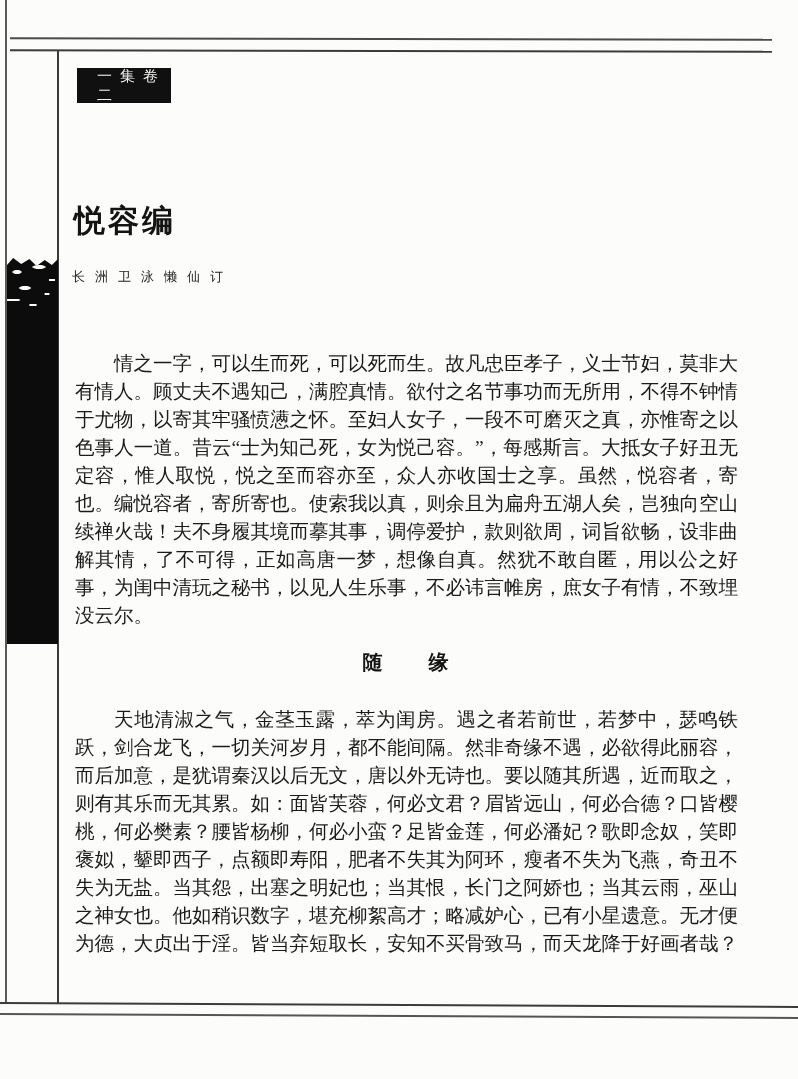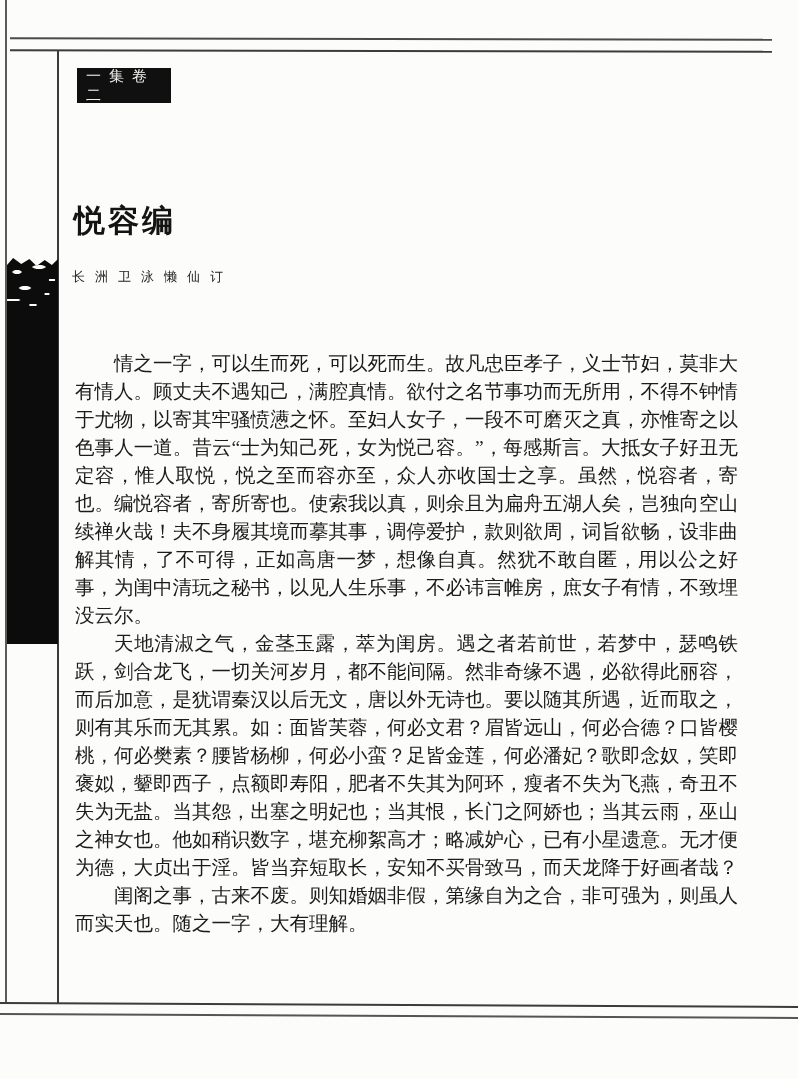--- a/index.html
+++ b/index.html
@@ -38,21 +38,21 @@
     clip-path: polygon(0 7px, 12% 0, 28% 6px, 44% 1px, 58% 8px, 74% 2px, 88% 7px, 100% 1px, 100% 100%, 0 100%);
   }
 
   
   .volume-label {
     position:absolute; left:77px; top:68px;
     width:94px; height:35px;
     background:#101010; color:#f1f1ee;
     font-size:15px; letter-spacing:8px;
     display:flex; align-items:center; justify-content:center;
-    padding-left:9px; box-sizing:border-box;
+    padding-left:20px; box-sizing:border-box;
     font-family:"Liberation Serif","DejaVu Serif",serif;
   }
 
   .title {
     position:absolute; left:74px; top:200px; margin:0;
     font-size:31px; font-weight:700; letter-spacing:3px;
     color:#141414;
   }
 
   .editor {
@@ -86,20 +86,20 @@
   <div class="ink-band"></div>
 
   <div class="volume-label">一集卷二</div>
 
   <h1 class="title">悦容编</h1>
 
   <div class="editor">长洲卫泳懒仙订</div>
 
   <div class="body-text">
     <p class="para">情之一字，可以生而死，可以死而生。故凡忠臣孝子，义士节妇，莫非大有情人。顾丈夫不遇知己，满腔真情。欲付之名节事功而无所用，不得不钟情于尤物，以寄其牢骚愤懑之怀。至妇人女子，一段不可磨灭之真，亦惟寄之以色事人一道。昔云“士为知己死，女为悦己容。”，每感斯言。大抵女子好丑无定容，惟人取悦，悦之至而容亦至，众人亦收国士之享。虽然，悦容者，寄也。编悦容者，寄所寄也。使索我以真，则余且为扁舟五湖人矣，岂独向空山续禅火哉！夫不身履其境而摹其事，调停爱护，款则欲周，词旨欲畅，设非曲解其情，了不可得，正如高唐一梦，想像自真。然犹不敢自匿，用以公之好事，为闺中清玩之秘书，以见人生乐事，不必讳言帷房，庶女子有情，不致埋没云尔。</p>
+    <h2 class="section-heading">随　　缘</h2>
     <p class="para">天地清淑之气，金茎玉露，萃为闺房。遇之者若前世，若梦中，瑟鸣铁跃，剑合龙飞，一切关河岁月，都不能间隔。然非奇缘不遇，必欲得此丽容，而后加意，是犹谓秦汉以后无文，唐以外无诗也。要以随其所遇，近而取之，则有其乐而无其累。如：面皆芙蓉，何必文君？眉皆远山，何必合德？口皆樱桃，何必樊素？腰皆杨柳，何必小蛮？足皆金莲，何必潘妃？歌即念奴，笑即褒姒，颦即西子，点额即寿阳，肥者不失其为阿环，瘦者不失为飞燕，奇丑不失为无盐。当其怨，出塞之明妃也；当其恨，长门之阿娇也；当其云雨，巫山之神女也。他如稍识数字，堪充柳絮高才；略减妒心，已有小星遗意。无才便为德，大贞出于淫。皆当弃短取长，安知不买骨致马，而天龙降于好画者哉？</p>
-    <p class="para">闺阁之事，古来不废。则知婚姻非假，第缘自为之合，非可强为，则虽人而实天也。随之一字，大有理解。</p>
   </div>
 
   <div class="rule rule-bottom-1"></div>
   <div class="rule rule-bottom-2"></div>
 
 </div>
 
 </body></html>

